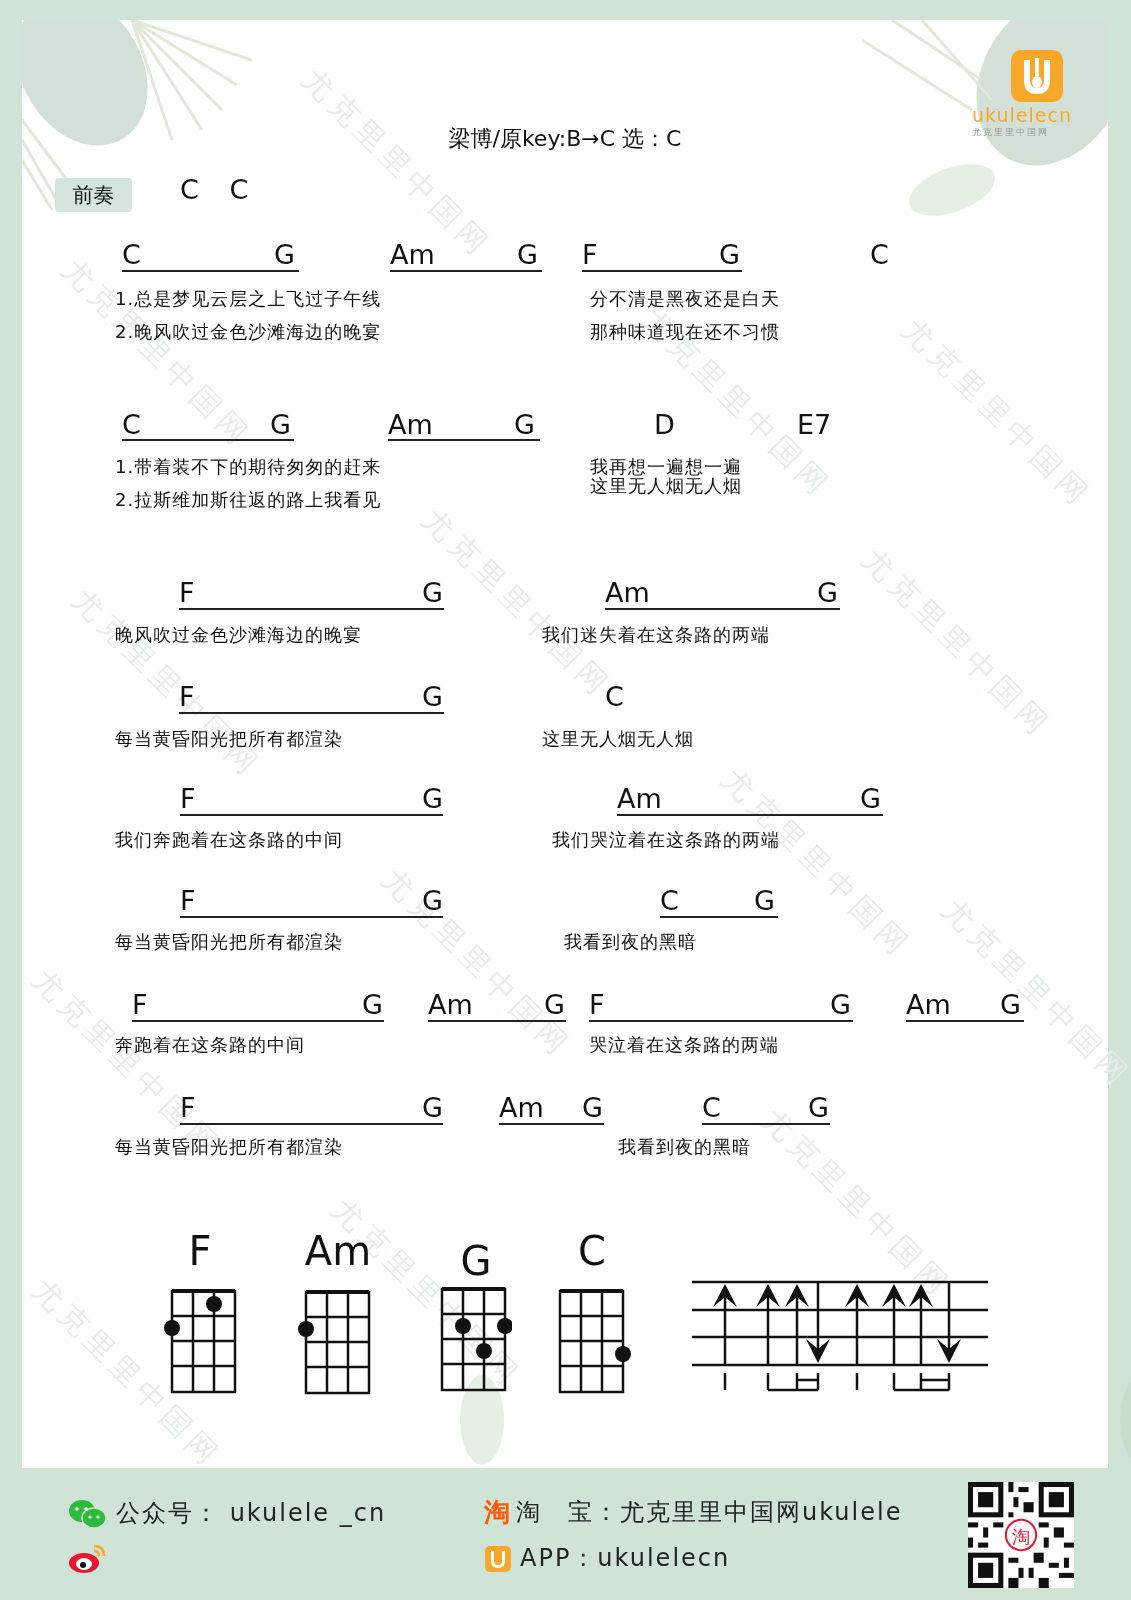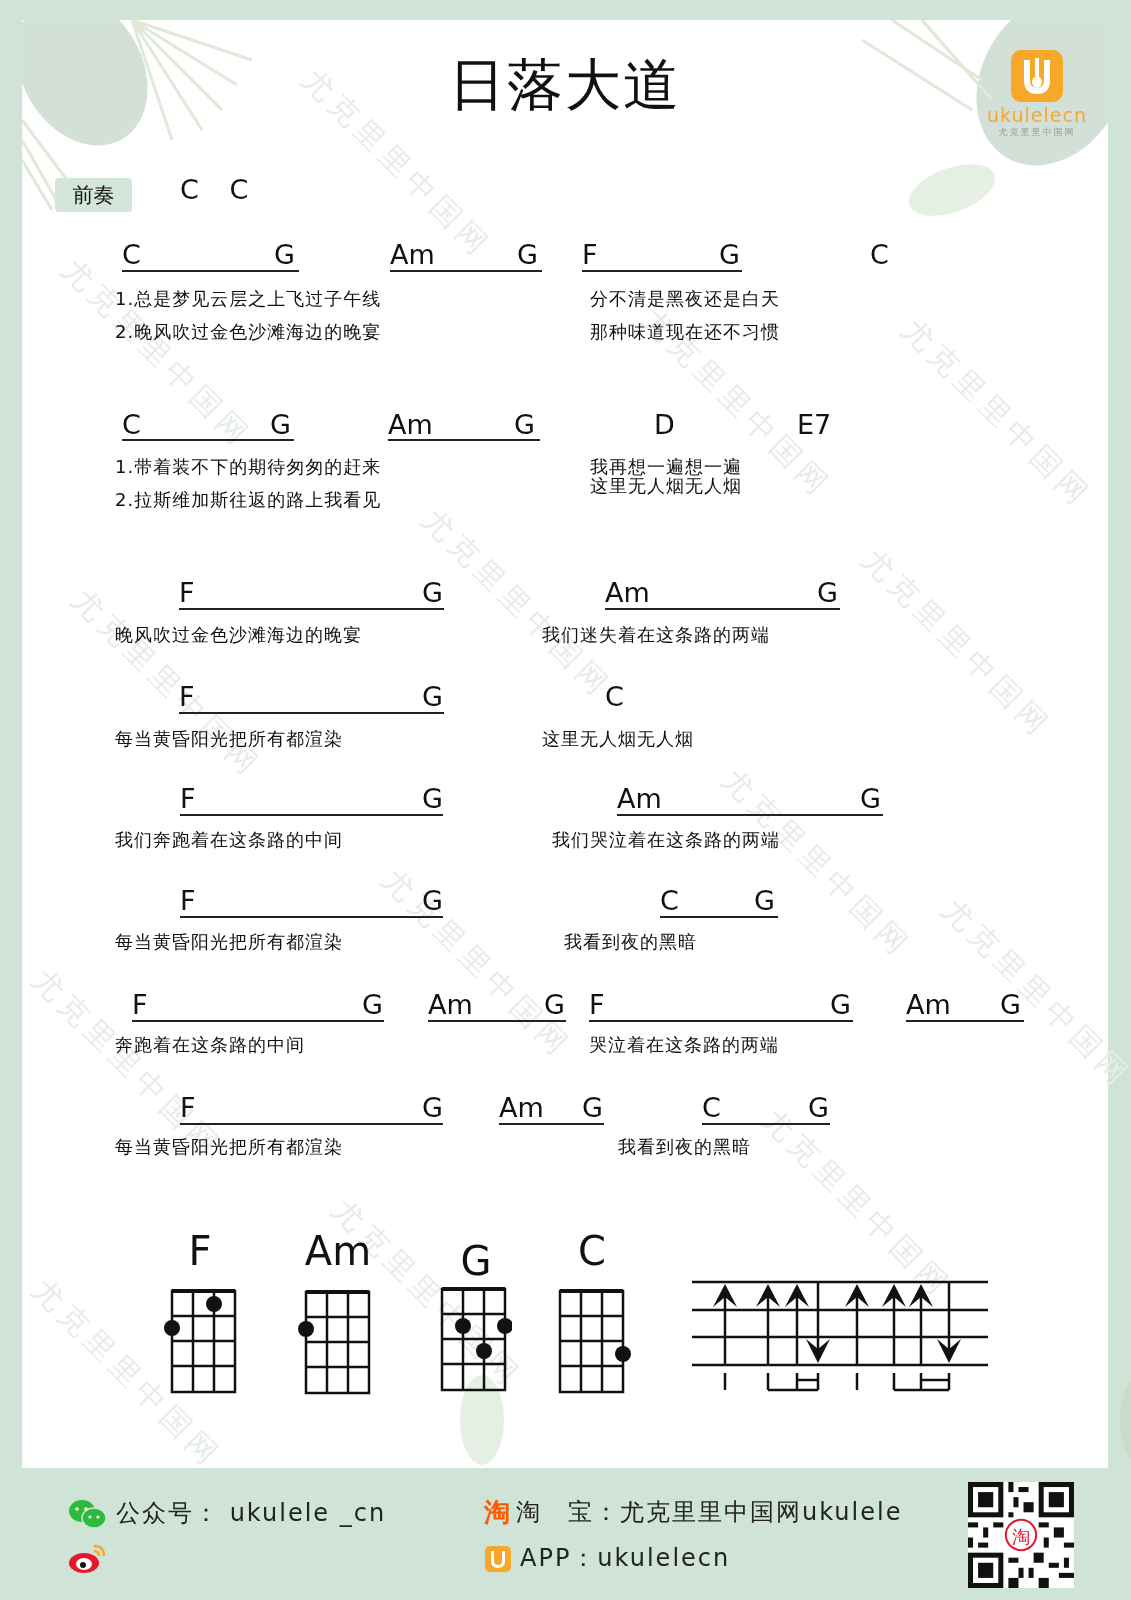--- a/index.html
+++ b/index.html
@@ -19,21 +19,21 @@
     transform-origin: left top; white-space: nowrap; letter-spacing: 6px;
   }
   .title {
     position: absolute; left: 0; width: 1086px; top: 28px; text-align: center;
     font-size: 56px; font-weight: normal; letter-spacing: 2px;
   }
   .subtitle {
     position: absolute; left: 0; width: 1086px; top: 104px; text-align: center;
     font-size: 22px;
   }
-  .logo { position: absolute; left: 950px; top: 30px; width: 130px; text-align: center; }
+  .logo { position: absolute; left: 950px; top: 30px; width: 130px; text-align: left; }
   .logo-box {
     width: 52px; height: 52px; border-radius: 10px; background: #f7a82a; margin: 0 auto;
     position: relative;
   }
   .logo-text { color: #f7a82a; font-size: 19px; letter-spacing: 1px; margin-top: 2px; }
   .logo-sub { color: #9a9a9a; font-size: 9px; letter-spacing: 2px; }
   .intro-tag {
     position: absolute; left: 33px; top: 158px; width: 77px; height: 34px; border-radius: 4px;
     background: #d4e6dc; font-size: 21px; line-height: 34px; text-align: center;
   }
@@ -77,21 +77,21 @@
   <div class="watermark" style="left:860px;top:520px">尤克里里中国网</div>
   <div class="watermark" style="left:70px;top:560px">尤克里里中国网</div>
   <div class="watermark" style="left:720px;top:740px">尤克里里中国网</div>
   <div class="watermark" style="left:380px;top:840px">尤克里里中国网</div>
   <div class="watermark" style="left:940px;top:870px">尤克里里中国网</div>
   <div class="watermark" style="left:30px;top:940px">尤克里里中国网</div>
   <div class="watermark" style="left:760px;top:1080px">尤克里里中国网</div>
   <div class="watermark" style="left:330px;top:1170px">尤克里里中国网</div>
   <div class="watermark" style="left:30px;top:1250px">尤克里里中国网</div>
 
-  <div class="title">日落大道</div>
+  <div class="subtitle">梁博/原key:B→C 选：C</div>
 
   <div class="logo">
     <div class="logo-box">
       <svg width="52" height="52" viewBox="0 0 52 52">
         <path d="M13 10 L13 30 Q13 44 26 44 Q39 44 39 30 L39 10 L33 10 L33 30 Q33 38 26 38 Q19 38 19 30 L19 10 Z" fill="#fff"></path>
         <rect x="24" y="8" width="4" height="18" fill="#fff"></rect>
         <ellipse cx="26" cy="32" rx="5" ry="6" fill="#fff"></ellipse>
       </svg>
     </div>
     <div class="logo-text">ukulelecn</div>

